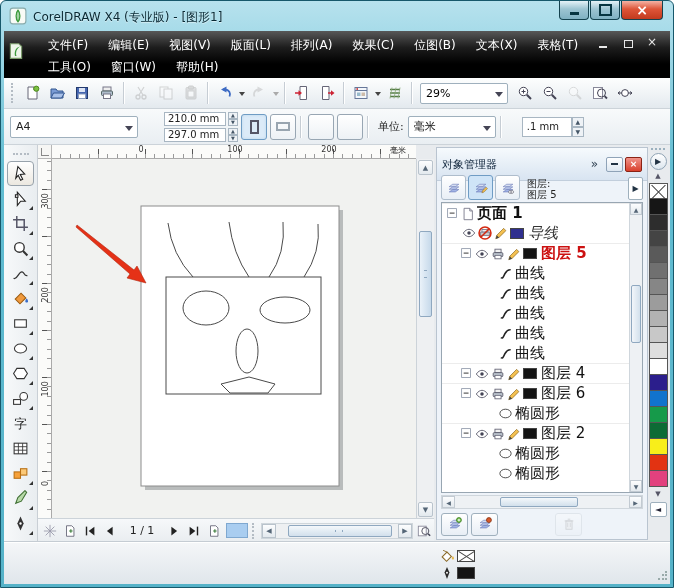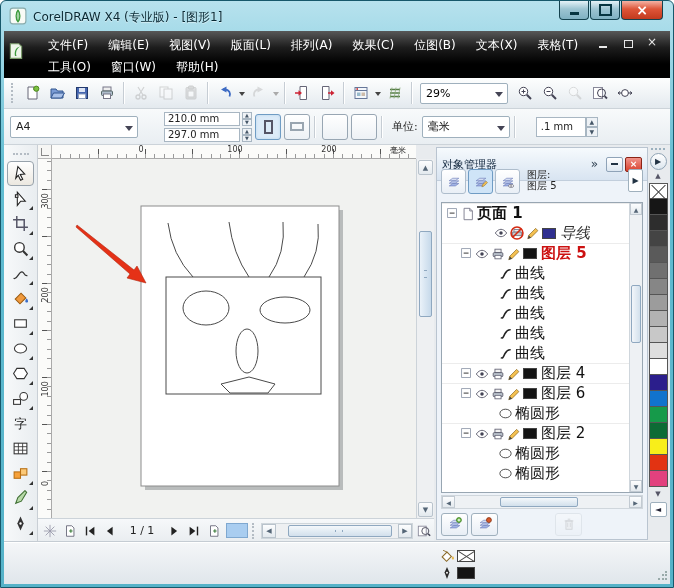--- a/index.html
+++ b/index.html
@@ -47,21 +47,21 @@
   .zcombo::after{content:"";position:absolute;right:4px;top:8px;border:4px solid transparent;border-top:5px solid #445;}
   
   .propbar{position:absolute;top:108px;left:3px;right:3px;height:36px;display:flex;align-items:center;
     background:linear-gradient(#f8fafb,#e9eef2);border-bottom:1px solid #ccd3d9;font-size:11px;color:#222;padding-left:6px;}
   .combo{background:#fff;border:1px solid #9fb0bd;border-radius:2px;position:relative;display:flex;align-items:center;
     padding:0 16px 0 5px;height:22px;font-size:11px;}
   .combo::after{content:"";position:absolute;right:4px;top:9px;border:4px solid transparent;border-top:5px solid #445;}
   .preset{width:128px;}
   .sizeblock{display:flex;flex-direction:column;margin-left:10px;gap:1px;}
   .sizerow{display:flex;align-items:center;height:15px;gap:2px;}
-  .sizefield{width:76px;height:14px;background:#fff;border:1px solid #a8b6c2;font-size:10px;padding:0 3px;display:flex;align-items:center;}
+  .sizefield{width:62px;height:14px;background:#fff;border:1px solid #a8b6c2;font-size:10px;padding:0 3px;display:flex;align-items:center;}
   .minispin{width:10px;height:14px;display:flex;flex-direction:column;}
   .minispin i{flex:1;border:1px solid #a8b6c2;background:#eef2f6;font-style:normal;font-size:5px;line-height:5px;text-align:center;color:#456;}
   .orient{width:26px;height:26px;border:1px solid #98a6b3;border-radius:3px;background:linear-gradient(#fff,#edf1f5);
     display:flex;align-items:center;justify-content:center;margin-left:3px;}
   .orient.active{background:#dcebf8;border-color:#6f9cc4;box-shadow:inset 0 0 3px #bcd6ec;}
   .pv{width:9px;height:14px;border:2px solid #556;}
   .pl{width:14px;height:9px;border:2px solid #99a5b0;}
   .plabel{margin:0 4px 0 6px;white-space:nowrap;}
   .ucombo{width:88px;}
   .nfield{width:50px;height:20px;background:#fff;border:1px solid #a8b6c2;font-size:10px;display:flex;align-items:center;padding:0 4px;margin-left:3px;}
@@ -118,21 +118,21 @@
   .panel{position:absolute;left:432px;top:2px;bottom:2px;width:212px;background:#eef3f9;border:1px solid #b9c4d0;}
   .ptitle{position:absolute;left:0;right:0;top:0;height:20px;display:flex;align-items:center;padding:16px 5px;
     background:linear-gradient(#f6fafd,#d8e4f1);border-bottom:1px solid #c2cedc;font-size:11px;color:#10253c;}
   .ptitle .sp{flex:1;}
   .chev{font-size:12px;color:#345;margin-right:6px;}
   .ptb{width:17px;height:15px;border:1px solid #8fa3b8;border-radius:2px;background:linear-gradient(#fff,#dde7f1);
     display:flex;align-items:center;justify-content:center;font-size:9px;color:#234;margin-left:2px;}
   .ptb.close{background:linear-gradient(#f0938a,#d9402c);border-color:#8a2315;color:#fff;}
   .ptb.min::before{content:"";width:7px;height:2px;background:#234;}
   .ptb.close::before{content:"\00D7";font-weight:bold;}
-  .ptools{position:absolute;left:0;right:0;top:21px;height:31px;display:flex;align-items:flex-start;padding:0 4px;}
+  .ptools{position:absolute;left:0;right:0;top:21px;height:31px;display:flex;align-items:flex-end;padding:0 4px;}
   .ptool{width:25px;height:25px;border:1px solid #aebdcc;border-radius:3px;background:linear-gradient(#fff,#e9eff6);
     display:flex;align-items:center;justify-content:center;margin-right:2px;}
   .ptool.active{background:#cfe4f7;border-color:#6f9cc4;}
   .laylabel{font-size:10px;line-height:11px;color:#222;margin-left:5px;white-space:nowrap;}
   .pfly{margin-left:auto;width:15px;height:23px;border:1px solid #9fb0bd;background:#fff;border-radius:2px;
     display:flex;align-items:center;justify-content:center;font-size:8px;color:#234;}
   .tree{position:absolute;left:4px;right:4px;top:54px;bottom:46px;background:#fff;border:1px solid #98a6b2;overflow:hidden;}
   .rows{position:absolute;left:0;right:13px;top:0;bottom:0;overflow:hidden;}
   .trow{height:20px;display:flex;align-items:center;font-size:15px;white-space:nowrap;overflow:hidden;color:#111;}
   .trow.layerrow{border-top:1px solid #ececec;}
@@ -683,21 +683,21 @@
                 </svg>
               </span>
               <span class="ic">
                 <svg viewBox="0 0 16 16" width="14" height="14" xmlns="http://www.w3.org/2000/svg">
                   <path d="M3.5 1.5h6.5l3 3v10H3.5z" fill="#fff" stroke="#778"></path>
                   <path d="M10 1.5v3h3" fill="none" stroke="#778"></path>
                 </svg>
               </span>
               <span class="lab bold">页面 1</span>
             </div>
-            <div class="trow" style="padding-left: 52px;">
+            <div class="trow" style="padding-left: 20px;">
               <span class="ic">
                 <svg viewBox="0 0 16 16" width="14" height="14" xmlns="http://www.w3.org/2000/svg">
                   <path d="M1.5 8C3.5 5 6 3.8 8 3.8S12.5 5 14.5 8C12.5 11 10 12.2 8 12.2S3.5 11 1.5 8z" fill="#fff" stroke="#556"></path>
                   <circle cx="8" cy="8" r="2" fill="#445"></circle>
                 </svg>
               </span>
               <span class="ic">
                 <svg viewBox="0 0 16 16" width="14" height="14" xmlns="http://www.w3.org/2000/svg">
                   <rect x="4.5" y="4" width="7" height="3" fill="#eee" stroke="#778"></rect>
                   <rect x="3" y="7" width="10" height="4" fill="#ccc" stroke="#778"></rect>

